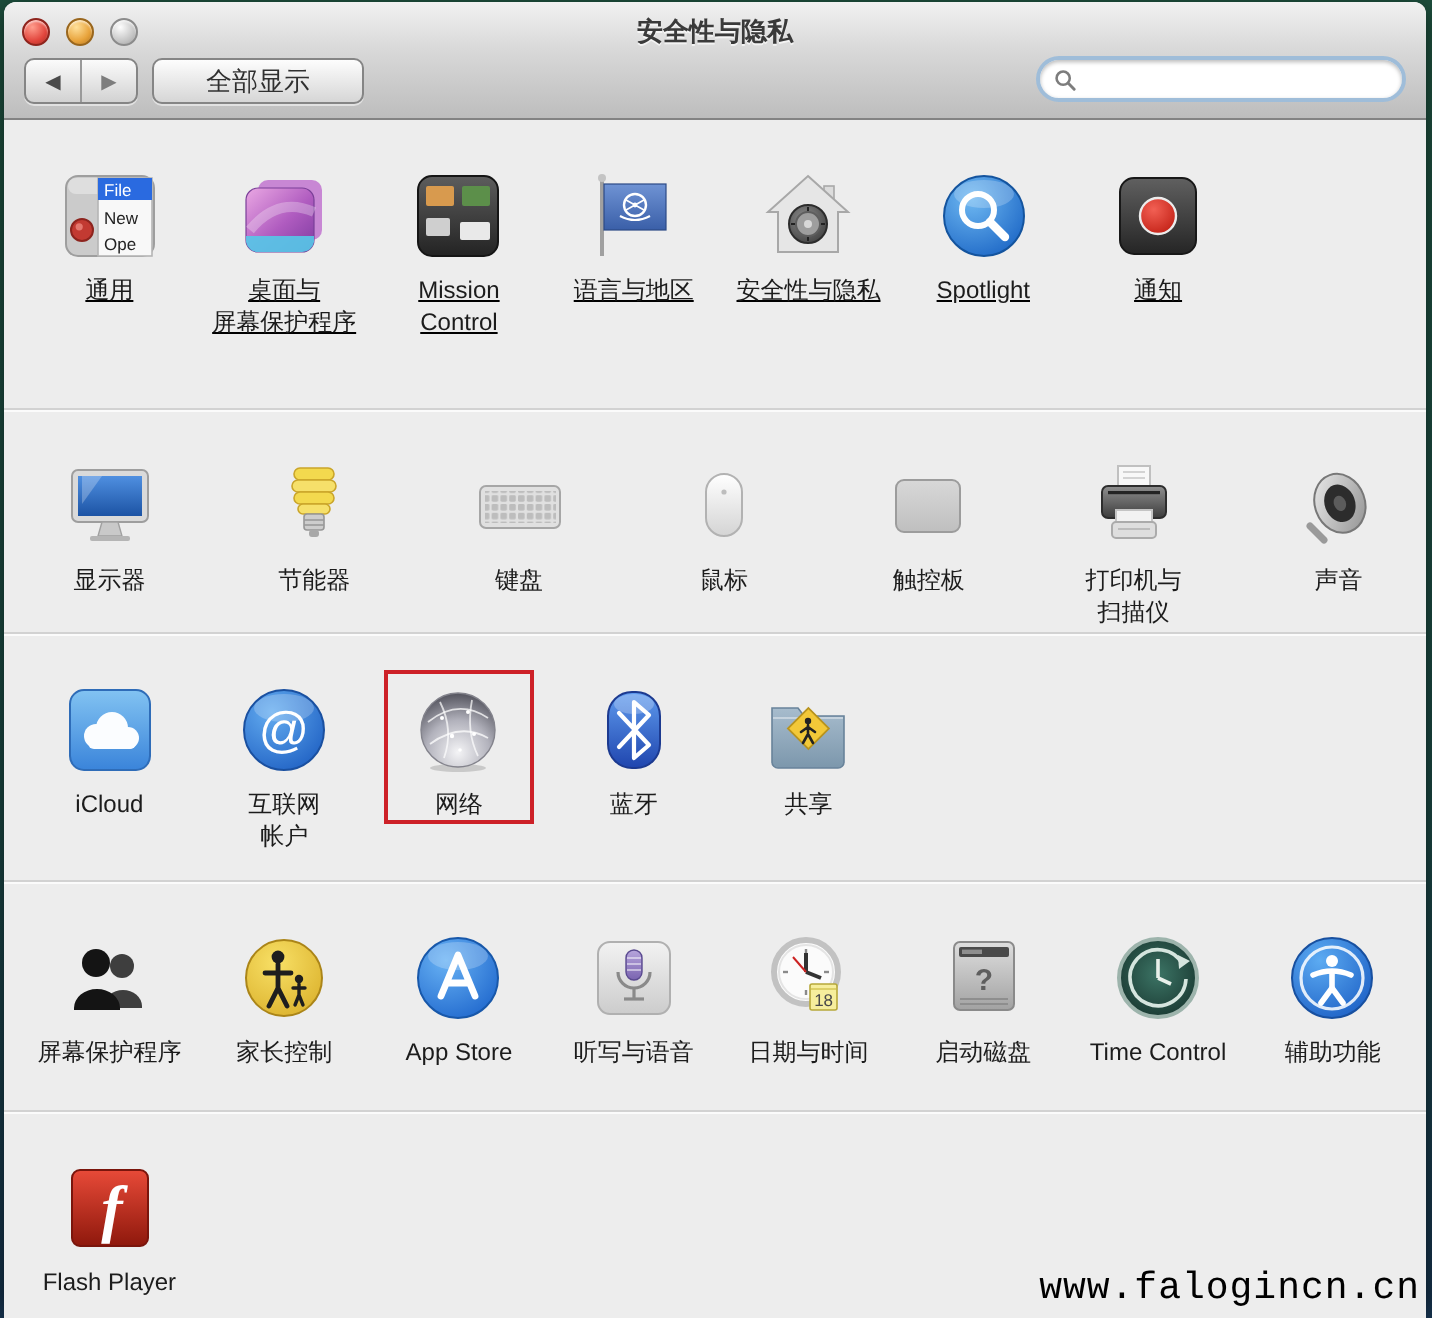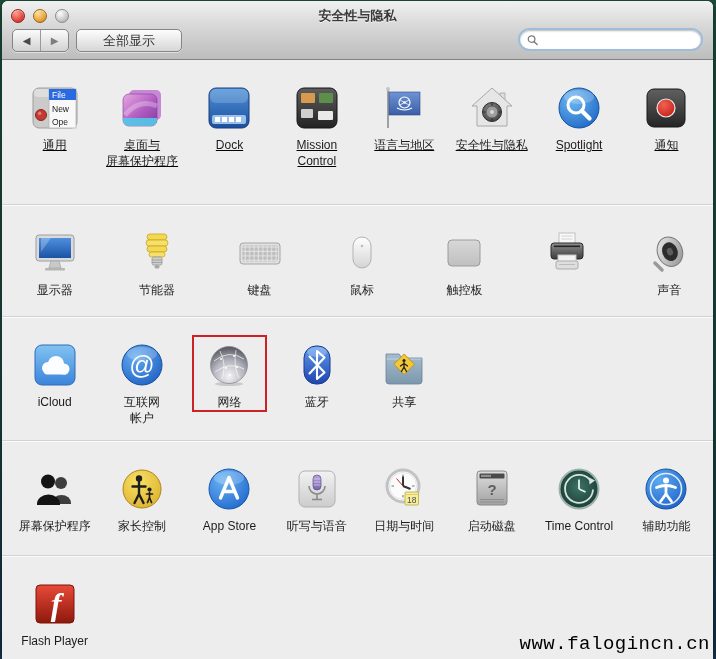--- a/index.html
+++ b/index.html
@@ -145,40 +145,20 @@
           <rect x="10" y="5" width="32" height="30" rx="5" fill="#c887d4"></rect>
           <rect x="4" y="9" width="34" height="32" rx="6" fill="url(#dsk)" stroke="#7a3f98" stroke-width="0.6"></rect>
           <path d="M4,33 h34 v3 a6,6 0 0 1 -6,5 h-22 a6,6 0 0 1 -6,-5 z" fill="#55c8e8" opacity="0.9"></path>
           <path d="M6,30 Q20,13 38,21" stroke="#ffffff" stroke-width="5" fill="none" opacity="0.28"></path>
         </svg>
       </div>
       <div class="label">桌面与
 屏幕保护程序</div>
     </div>
 
-    <div class="pref-item">
-      <div class="icon-wrap">
-        <svg width="46" height="46" viewBox="0 0 46 46">
-          <defs>
-              <linearGradient id="dkg" x1="0" y1="0" x2="0" y2="1">
-            <stop offset="0" stop-color="#4f92d8"></stop>
-                <stop offset="1" stop-color="#1c4f9e"></stop>
-          </linearGradient>
-            </defs>
-          <rect x="3" y="3" width="40" height="40" rx="7" fill="url(#dkg)" stroke="#1a3f7c"></rect>
-          <rect x="4" y="4" width="38" height="14" rx="6" fill="#ffffff" opacity="0.18"></rect>
-          <rect x="6" y="30" width="34" height="9" rx="2" fill="#a9cbee" opacity="0.9"></rect>
-          <rect x="9" y="32" width="5" height="5" fill="#ffffff"></rect>
-          <rect x="16" y="32" width="5" height="5" fill="#ffffff"></rect>
-          <rect x="23" y="32" width="5" height="5" fill="#ffffff"></rect>
-          <rect x="30" y="32" width="5" height="5" fill="#ffffff"></rect>
-        </svg>
-      </div>
-      <div class="label">Dock</div>
-    </div>
 
     <div class="pref-item">
       <div class="icon-wrap">
         <svg width="46" height="46" viewBox="0 0 46 46">
           <defs>
               <linearGradient id="mcg" x1="0" y1="0" x2="0" y2="1">
             <stop offset="0" stop-color="#5d5d5d"></stop>
                 <stop offset="1" stop-color="#232323"></stop>
           </linearGradient>
             </defs>
@@ -372,20 +352,22 @@
           <rect x="15" y="3" width="16" height="11" fill="#f8f8f8" stroke="#c0c0c0"></rect>
           <line x1="17.5" y1="6" x2="28.5" y2="6" stroke="#cfcfcf" stroke-width="0.9"></line>
           <line x1="17.5" y1="9" x2="28.5" y2="9" stroke="#cfcfcf" stroke-width="0.9"></line>
           <rect x="7" y="13" width="32" height="16" rx="3" fill="url(#prg)" stroke="#2d2d2d"></rect>
           <rect x="10" y="15.5" width="26" height="1.6" fill="#242424"></rect>
           <rect x="14" y="25" width="18" height="8" fill="#f2f2f2" stroke="#c4c4c4"></rect>
           <rect x="12" y="31" width="22" height="8" rx="2" fill="#dedede" stroke="#ababab"></rect>
           <line x1="15" y1="34.5" x2="31" y2="34.5" stroke="#b8b8b8" stroke-width="0.9"></line>
         </svg>
       </div>
+      <div class="label">打印机与
+扫描仪</div>
     </div>
 
     <div class="pref-item">
       <div class="icon-wrap">
         <svg width="46" height="46" viewBox="0 0 46 46">
           <defs>
               <linearGradient id="sng" x1="0" y1="0" x2="1" y2="1">
             <stop offset="0" stop-color="#ededed"></stop>
                 <stop offset="1" stop-color="#8f8f8f"></stop>
           </linearGradient>

